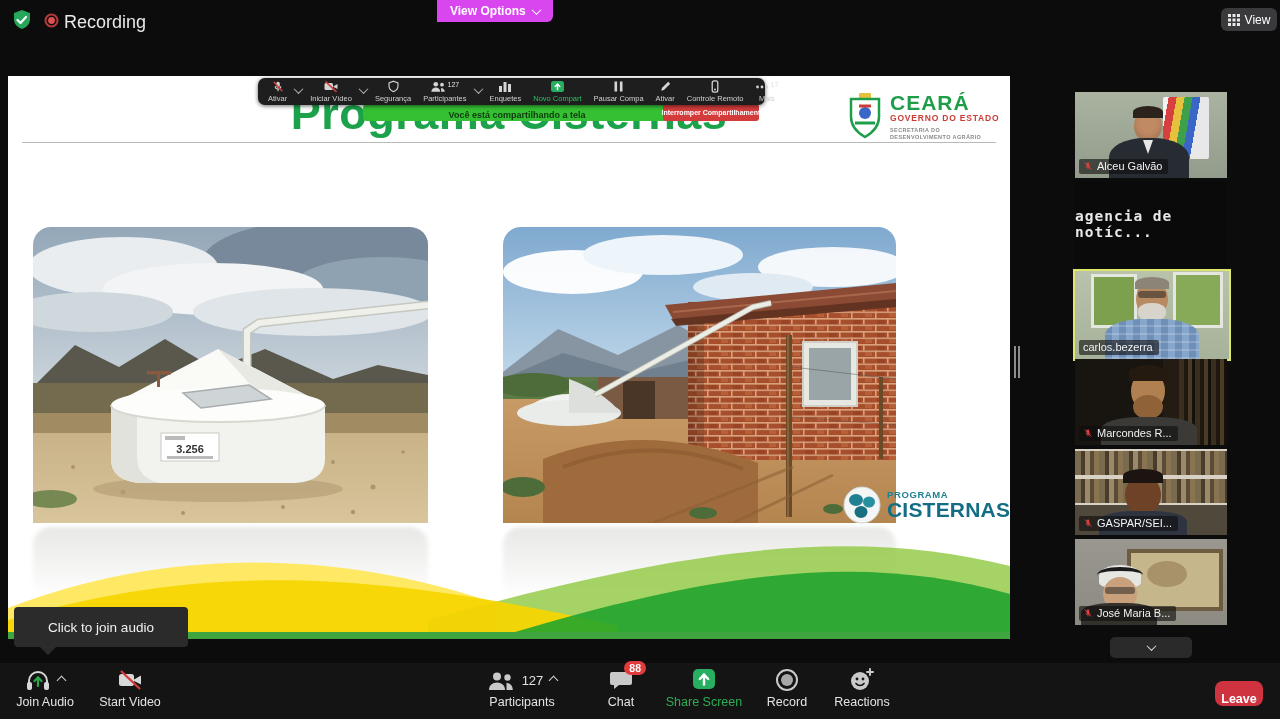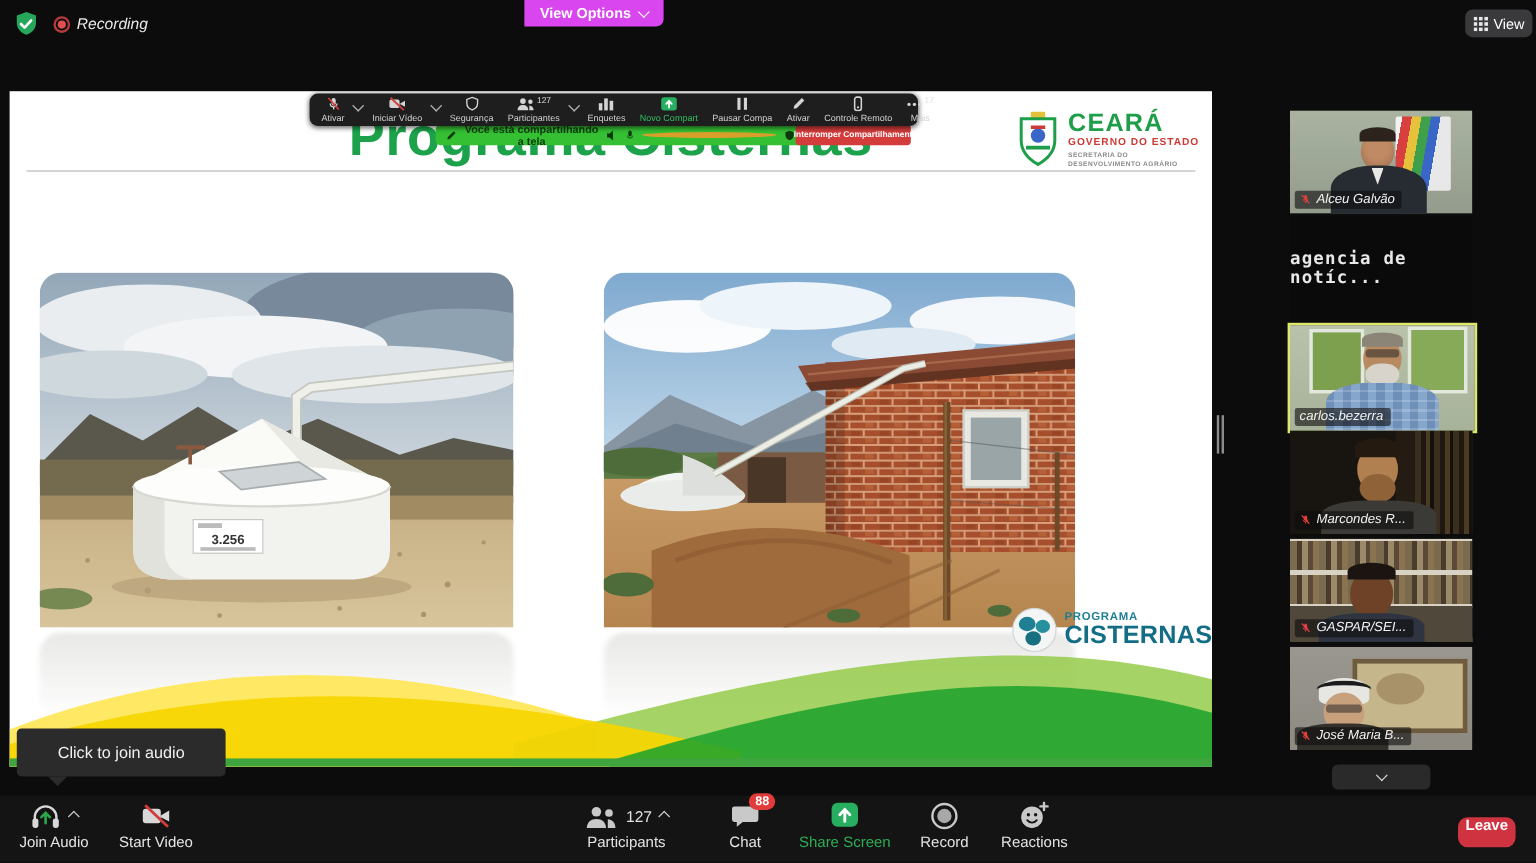--- a/index.html
+++ b/index.html
@@ -1,21 +1,21 @@
 <!DOCTYPE html>
 <html><head>
 <meta charset="utf-8">
 <style>
   html,body{margin:0;padding:0;background:#000;}
   .app{position:relative;width:1280px;height:719px;background:#0c0c0c;overflow:hidden;
        font-family:"Liberation Sans",sans-serif;-webkit-font-smoothing:antialiased;}
   .abs{position:absolute;}
 
   
-  .rec-label{position:absolute;left:64px;top:12px;font-size:13px;color:#e8e8e8;font-style:italic;}
+  .rec-label{position:absolute;left:64px;top:12px;font-size:18px;color:#e8e8e8;}
   .banner{position:absolute;left:437px;top:0;height:22px;display:flex;z-index:20;}
   .banner-green{background:#2eb14d;border-radius:0 0 0 6px;display:flex;align-items:center;gap:7px;
        padding:0 14px;font-size:12px;font-weight:bold;color:#0e3a1c;}
   .banner-opts{background:#d946ef;border-radius:0 0 6px 0;display:flex;align-items:center;gap:7px;
        padding:0 13px;font-size:12px;font-weight:bold;color:#fff;cursor:default;}
   .view-btn{position:absolute;left:1221px;top:8px;width:56px;height:23px;background:#3a3a3d;border-radius:6px;
        display:flex;align-items:center;justify-content:center;gap:5px;color:#fff;font-size:12px;z-index:20;}
   .cdown{display:inline-block;width:6px;height:6px;border-right:1.6px solid currentColor;
        border-bottom:1.6px solid currentColor;transform:rotate(45deg) translate(-1px,-1px);}
   .cup{display:inline-block;width:6px;height:6px;border-right:1.6px solid #cfcfcf;
@@ -25,79 +25,79 @@
   .slide{position:absolute;left:8px;top:76px;width:1002px;height:563px;background:#fff;z-index:1;}
   .slide-title{position:absolute;left:0;right:0;top:12px;text-align:center;font-size:45px;font-weight:bold;
        color:#1ca24a;letter-spacing:.5px;}
   .slide-rule{position:absolute;left:14px;right:14px;top:66px;height:1px;background:#b9b9b9;}
   .slide-heading{position:absolute;left:67px;top:78px;font-size:26px;font-weight:bold;color:#141414;letter-spacing:-.2px;}
   .photo{position:absolute;top:151px;width:395px;height:316px;border-radius:18px;overflow:hidden;}
   .photo svg{display:block;}
   .refl{position:absolute;top:451px;height:72px;border-radius:18px;opacity:.4;filter:blur(2px);
        background:linear-gradient(#c6c6c2,rgba(255,255,255,0));}
   .waves{position:absolute;left:0;top:440px;z-index:2;}
-  .cist-logo{position:absolute;left:835px;top:430px;display:flex;align-items:center;gap:6px;z-index:3;}
+  .cist-logo{position:absolute;left:835px;top:410px;display:flex;align-items:center;gap:6px;z-index:3;}
   .cist-logo .txt div:first-child{font-size:9.5px;font-weight:bold;color:#1f7f93;letter-spacing:.6px;}
   .cist-logo .txt div:last-child{font-size:21px;font-weight:bold;color:#136d84;letter-spacing:.2px;margin-top:-2px;}
   .ceara-logo{position:absolute;left:839px;top:17px;display:flex;gap:7px;align-items:flex-start;}
   .ceara-logo .t1{font-size:21px;font-weight:900;color:#1f9e4a;letter-spacing:1px;line-height:20px;}
   .ceara-logo .t2{font-size:8.5px;font-weight:bold;color:#cc3b36;letter-spacing:.8px;}
   .ceara-logo .t3{font-size:5.5px;font-weight:bold;color:#8a8a8a;margin-top:4px;letter-spacing:.4px;}
 
   
   .stb{position:absolute;left:258px;top:78px;width:499px;height:27px;background:#1e1e1e;border-radius:7px;
        box-shadow:0 1px 4px rgba(0,0,0,.6);display:flex;align-items:center;z-index:10;padding:0 4px;}
   .stb-item{display:flex;flex-direction:column;align-items:center;justify-content:center;gap:0;
        padding:2px 6px;cursor:default;flex:1 1 auto;}
   .stb-lbl{font-size:7.5px;color:#d0d0d0;white-space:nowrap;margin-top:1px;}
   .stb-lbl.green{color:#2fbf5f;}
   .stb-caret{color:#b5b5b5;padding:0 2px;margin-top:-6px;}
   .stb-sup{font-size:7px;color:#e0e0e0;position:relative;top:-5px;margin-left:1px;}
   .stb-ico{height:12px;display:flex;align-items:flex-end;}
 
   
   .pill-green{position:absolute;left:363px;top:104px;width:292px;height:17px;background:#35c033;border-radius:4px;
-       display:flex;align-items:center;gap:6px;padding:0 8px;z-index:9;}
+       display:flex;align-items:center;gap:6px;padding:0 8px;z-index:9;flex-direction:column;}
   .pill-green span{font-size:9px;font-weight:bold;color:#0d3a0d;flex:1;text-align:center;}
   .pill-red{position:absolute;left:663px;top:104px;width:96px;height:17px;background:#d43c3c;border-radius:3px;
        display:flex;align-items:center;justify-content:center;gap:4px;z-index:9;cursor:default;}
   .pill-red span{font-size:7px;font-weight:bold;color:#fff;white-space:nowrap;}
   .stop-sq{width:6px;height:6px;background:#fff;border-radius:1px;}
   .mini-dot{width:5px;height:5px;border-radius:50%;background:#d8a02a;}
 
   
   .divider{position:absolute;left:1014px;top:346px;display:flex;gap:2px;z-index:4;}
   .divider i{display:block;width:2px;height:32px;background:#8c8c8c;}
 
   
   .tile{position:absolute;left:1075px;width:152px;height:86px;background:#111;overflow:hidden;}
   .tile.active{border:2px solid #dfe86b;box-shadow:inset 0 0 0 1px #8aa63c;left:1073px;width:154px;height:88px;}
   .scene{position:absolute;inset:0;}
   .badge{position:absolute;left:4px;bottom:4px;background:rgba(15,15,15,.62);border-radius:2px;
-       display:flex;align-items:center;gap:4px;padding:1px 6px 2px 4px;z-index:3;font-style:italic;}
+       display:flex;align-items:center;gap:4px;padding:1px 6px 2px 4px;z-index:3;}
   .badge span{font-size:11px;color:#f2f2f2;white-space:nowrap;}
   .tile-text{position:absolute;inset:0;display:flex;align-items:center;justify-content:center;
        font-family:"DejaVu Sans Mono",monospace;font-size:14.5px;color:#e8e8e8;letter-spacing:1px;font-weight:bold;}
   .strip-more{position:absolute;left:1110px;top:637px;width:82px;height:21px;background:#2a2a2a;border-radius:5px;
        display:flex;align-items:center;justify-content:center;color:#ddd;z-index:3;}
   .shape{position:absolute;}
 
   
   .bbar{position:absolute;left:0;top:663px;width:1280px;height:56px;background:#141414;z-index:15;}
   .bbtn{position:absolute;top:5px;display:flex;flex-direction:column;align-items:center;gap:3px;cursor:default;}
   .bbtn .lbl{font-size:12.5px;color:#e3e3e3;white-space:nowrap;}
   .bbtn .lbl.green{color:#2dad54;}
   .icon-row{display:flex;align-items:center;gap:7px;height:24px;}
   .pcount{font-size:13px;color:#e0e0e0;}
   .chat-wrap{position:relative;}
   .chat-badge{position:absolute;top:-7px;right:-13px;background:#e23b3b;border-radius:9px;padding:1px 5px;
        font-size:10.5px;font-weight:bold;color:#fff;}
   .leave-btn{position:absolute;left:1215px;top:681px;width:48px;height:25px;background:#d03340;border:none;
        border-radius:8px;color:#fff;font-size:12.5px;font-weight:bold;z-index:16;
-       display:flex;align-items:flex-start;justify-content:center;font-family:"Liberation Sans",sans-serif;}
+       display:flex;align-items:flex-end;justify-content:center;font-family:"Liberation Sans",sans-serif;}
 
   
   .tooltip{position:absolute;left:14px;top:607px;width:174px;height:40px;background:#2b2b2b;border-radius:4px;
        display:flex;align-items:center;justify-content:center;font-size:13.5px;color:#f0f0f0;z-index:18;}
   .tooltip:after{content:"";position:absolute;left:26px;bottom:-8px;border:8px solid transparent;
        border-top-color:#2b2b2b;border-bottom:0;}
 </style>
 </head>
 <body>
 

